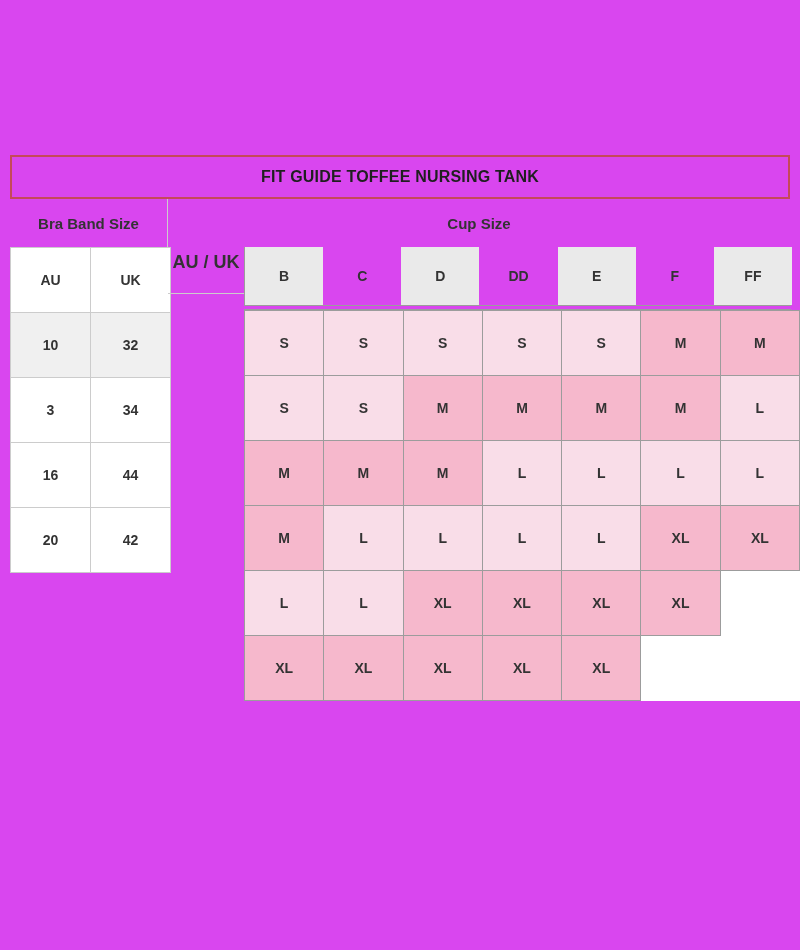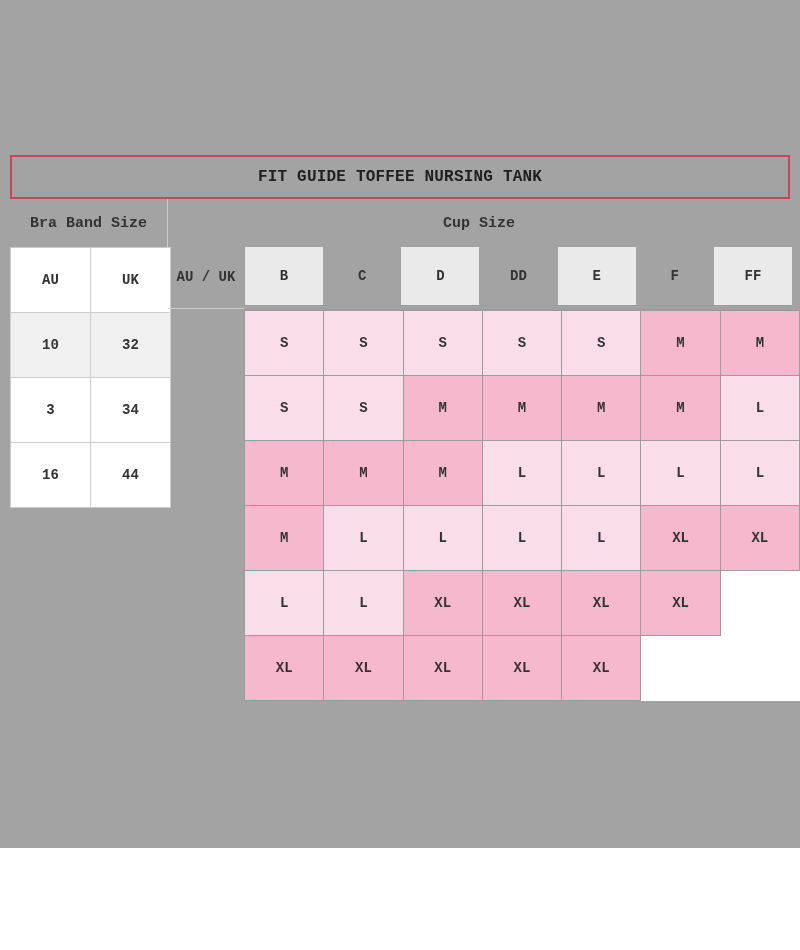--- a/index.html
+++ b/index.html
@@ -1,18 +1,18 @@
 <!DOCTYPE html>
 <html><head>
 <meta charset="utf-8">
 <style>
   html,body { margin:0; padding:0; background:#ffffff; }
   .page {
-    position:relative; width:800px; height:848px; background:#a3a3a3;
-    font-family:Liberation Mono, monospace; font-weight:bold; color:var(--text,#333);
+    position:relative; width:800px; height:950px; background:#d946ef;
+    font-family:Liberation Sans, sans-serif; font-weight:bold; color:var(--text,#333);
     overflow:hidden;
   }
   .title-box {
     position:absolute; left:10px; top:155px; width:776px; height:40px;
     border:2px solid var(--accent,#c5495a);
     display:flex; align-items:center; justify-content:center;
     font-size:16px; color:#1f1f1f; letter-spacing:0.2px;
   }
   .band-header {
     position:absolute; left:10px; top:199px; width:157px; height:48px;
@@ -24,23 +24,23 @@
     display:flex; align-items:center; justify-content:center; font-size:15px;
   }
   table { border-collapse:collapse; }
   .band-table { position:absolute; left:10px; top:247px; }
   .band-table td {
     width:77px; height:62px; text-align:center; vertical-align:middle;
     font-size:14px; font-weight:bold;
     border:1px solid var(--border-light,#c9c9c9); background:#ffffff;margin-left:20px;
   }
   .auuk-cell {
-    position:absolute; left:168px; top:246px; width:76px; height:62px;
+    position:absolute; left:168px; top:231px; width:76px; height:62px;
     border-bottom:1px solid var(--border-light,#c9c9c9);
-    display:flex; align-items:center; justify-content:center; font-size:14px;
+    display:flex; align-items:center; justify-content:center; font-size:18px;
   }
   .cup-headrow {
     position:absolute; left:244px; top:247px; width:547px; height:58px;
     display:grid; grid-template-columns:repeat(7,1fr);
     border-left:1px solid var(--border-dark,#9c9c9c);
   }
   .cup-headcell {
     display:flex; align-items:center; justify-content:center; font-size:14px;
   }
   .separator {
@@ -78,20 +78,24 @@
           <td style="background: rgb(240, 240, 240);">10</td>
           <td style="background: rgb(240, 240, 240);">32</td>
         </tr>
         <tr>
           <td style="background: rgb(255, 255, 255);">3</td>
           <td style="background: rgb(255, 255, 255);">34</td>
         </tr>
         <tr>
           <td style="background: rgb(255, 255, 255);">16</td>
           <td style="background: rgb(255, 255, 255);">44</td>
+        </tr>
+        <tr>
+          <td style="background: rgb(255, 255, 255);">20</td>
+          <td style="background: rgb(255, 255, 255);">42</td>
         </tr>
       </tbody>
   </table>
 
   <div class="auuk-cell">AU / UK</div>
 
   <div class="cup-headrow">
       <div class="cup-headcell" style="background: rgb(234, 234, 234);">B</div>
       <div class="cup-headcell">C</div>
       <div class="cup-headcell" style="background: rgb(234, 234, 234);">D</div>

